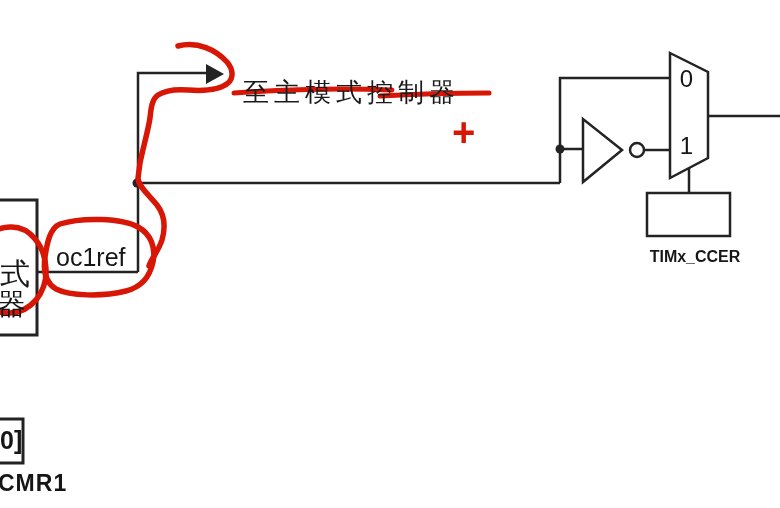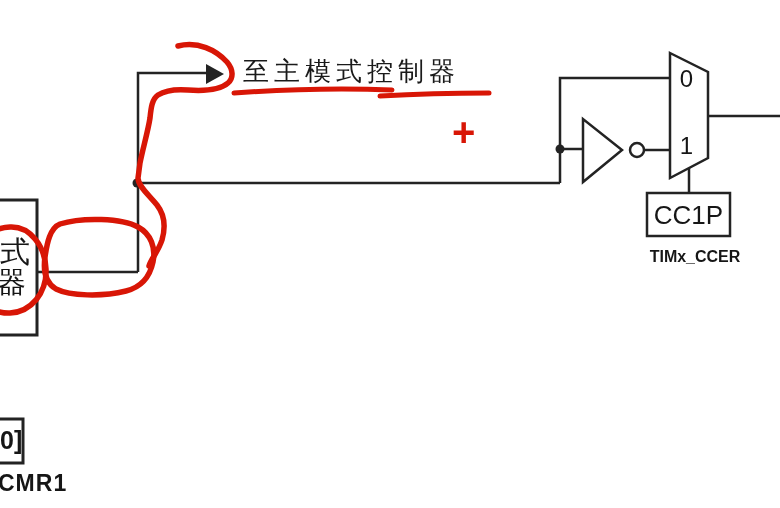--- a/index.html
+++ b/index.html
@@ -7,21 +7,21 @@
     position: relative;
     width: 780px;
     height: 508px;
     background: #ffffff;
     overflow: hidden;
     font-family: "Liberation Sans", sans-serif;
     color: #161616;
   }
   svg.layer { position: absolute; left: 0; top: 0; }
   .lbl { position: absolute; white-space: nowrap; line-height: 1; }
-  .cjk { font-family: Liberation Mono, monospace; }
+  .cjk { font-family: Liberation Serif, serif; margin-top: 20px; }
   .lbl-to-master { left: 243px; top: 60px; font-size: 26px; letter-spacing: 5px; color: #1a1a1a; }
   .lbl-oc1ref { left: 56px; top: 245px; font-size: 25px; }
   .lbl-mux0 { left: 671px; top: 67px; width: 31px; text-align: center; font-size: 24px; }
   .lbl-mux1 { left: 671px; top: 134px; width: 31px; text-align: center; font-size: 24px; }
   .lbl-cc1p { left: 647px; top: 193px; width: 83px; height: 43px;
               display: flex; align-items: center; justify-content: center; font-size: 26px; }
   .lbl-ccer { left: 615px; top: 249px; width: 160px; text-align: center;
               font-size: 16px; font-weight: 700; }
   .lbl-box1 { left: 0px;  top: 239px; font-size: 30px; }
   .lbl-box2 { left: -3px; top: 270px; font-size: 29px; }
@@ -67,25 +67,25 @@
       <path stroke-width="5.5" d="M10,227 C30,226 45,246 46,269 C47,293 31,312 10,313 C-12,314 -28,294 -28,269
                C-28,245 -11,228 10,227 Z"></path>
       <path stroke-width="5" d="M234,93 C290,89 345,88 392,90 M380,96 C415,94 455,93 489,93"></path>
     </g>
   </svg>
 
   <div class="lbl cjk lbl-to-master">至主模式控制器</div>
 
   <div class="lbl lbl-plus">+</div>
 
+  <div class="lbl lbl-oc1ref">oc1ref</div>
 
   <div class="lbl lbl-mux0">0</div>
   <div class="lbl lbl-mux1">1</div>
 
-  <div class="lbl lbl-cc1p">CC1P</div>
   <div class="lbl lbl-ccer">TIMx_CCER</div>
 
   <div class="lbl cjk lbl-box1">式</div>
   <div class="lbl cjk lbl-box2">器</div>
 
   <div class="lbl lbl-ocm">0]</div>
   <div class="lbl lbl-cmr1">CMR1</div>
 
 </div>
 

